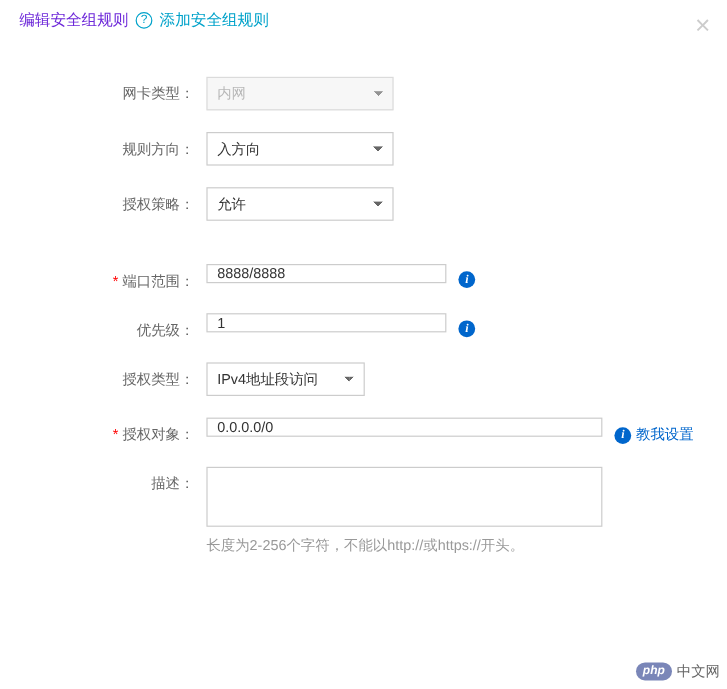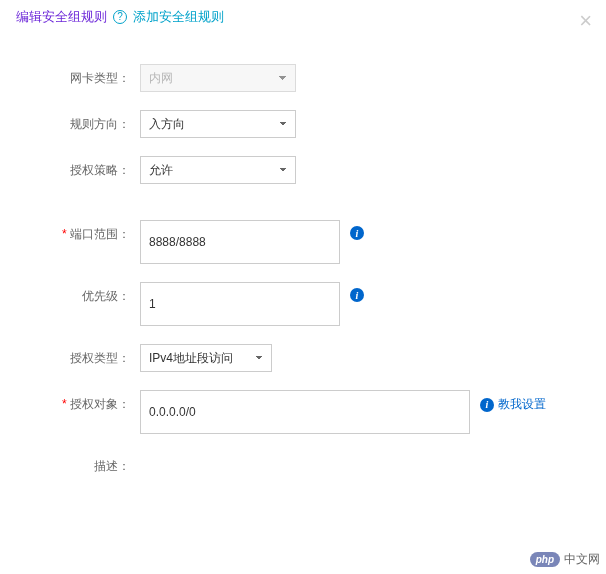--- a/index.html
+++ b/index.html
@@ -43,20 +43,21 @@
       position: absolute;
       right: 14px;
       top: 10px;
       font-size: 22px;
       color: #ccc;
       cursor: pointer;
       line-height: 1;
     }
     .form {
       padding: 30px 20px 10px 20px;
+      margin-left: 32px;
     }
     .row {
       display: flex;
       align-items: flex-start;
       margin-bottom: 18px;
     }
     .label-col {
       width: 120px;
       text-align: right;
       padding-right: 10px;
@@ -96,21 +97,21 @@
       background-repeat: no-repeat;
     }
     .select.disabled {
       background-color: #f5f5f5;
       color: #999;
       cursor: not-allowed;
     }
     .select-md { width: 156px; }
     .select-sm { width: 132px; }
     .input {
-      height: 44px;
+      height: 16px;
       padding: 0 8px;
       width: 200px;
     }
     .input-lg { width: 330px; }
     .textarea {
       width: 330px;
       height: 50px;
       padding: 6px 8px;
       resize: none;
     }
@@ -236,20 +237,24 @@
       <input class="input input-lg" type="text" value="0.0.0.0/0" style="">
     </div>
     <div class="extra-col">
       <span class="info-icon">i</span>
       <span class="help-link">教我设置</span>
     </div>
   </div>
 
   <div class="row">
     <div class="label-col">描述：</div>
+    <div class="input-col">
+      <textarea class="textarea" style=""></textarea>
+      <div class="hint">长度为2-256个字符，不能以http://或https://开头。</div>
+    </div>
   </div>
 
 </div>
 
 <div class="watermark">
   <span class="php-badge">php</span>
   <span>中文网</span>
 </div>
 
 </body></html>

